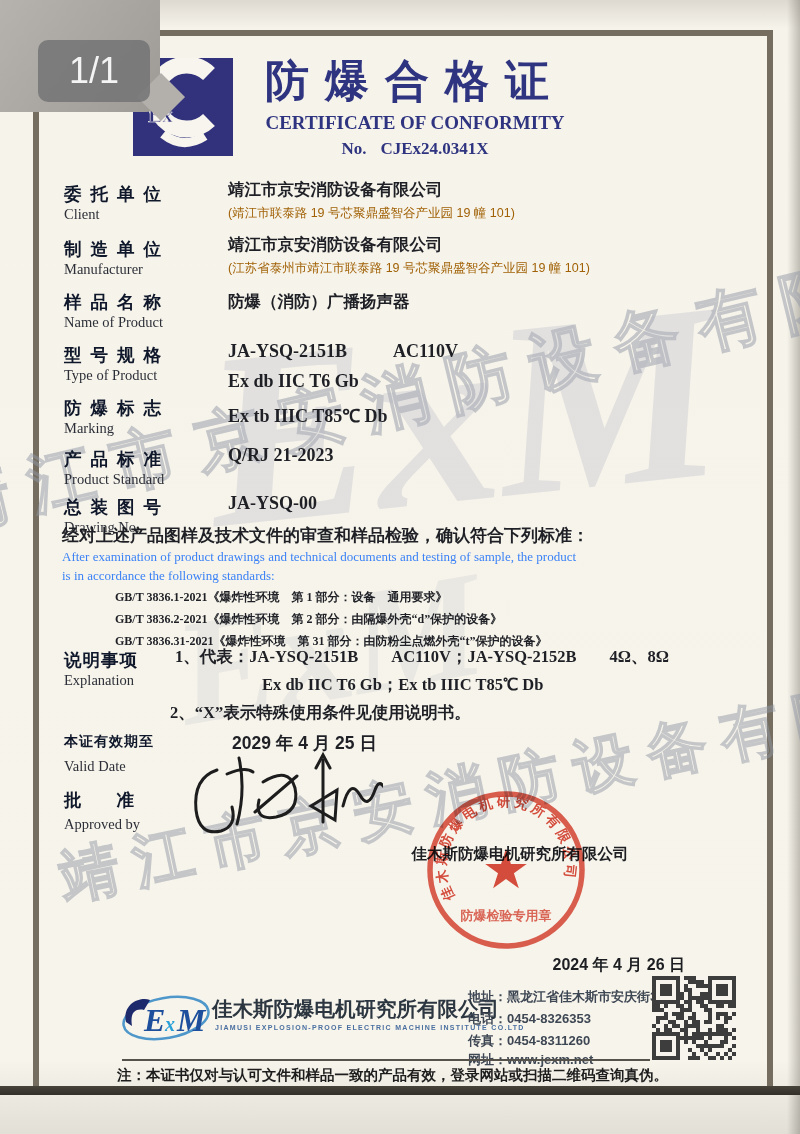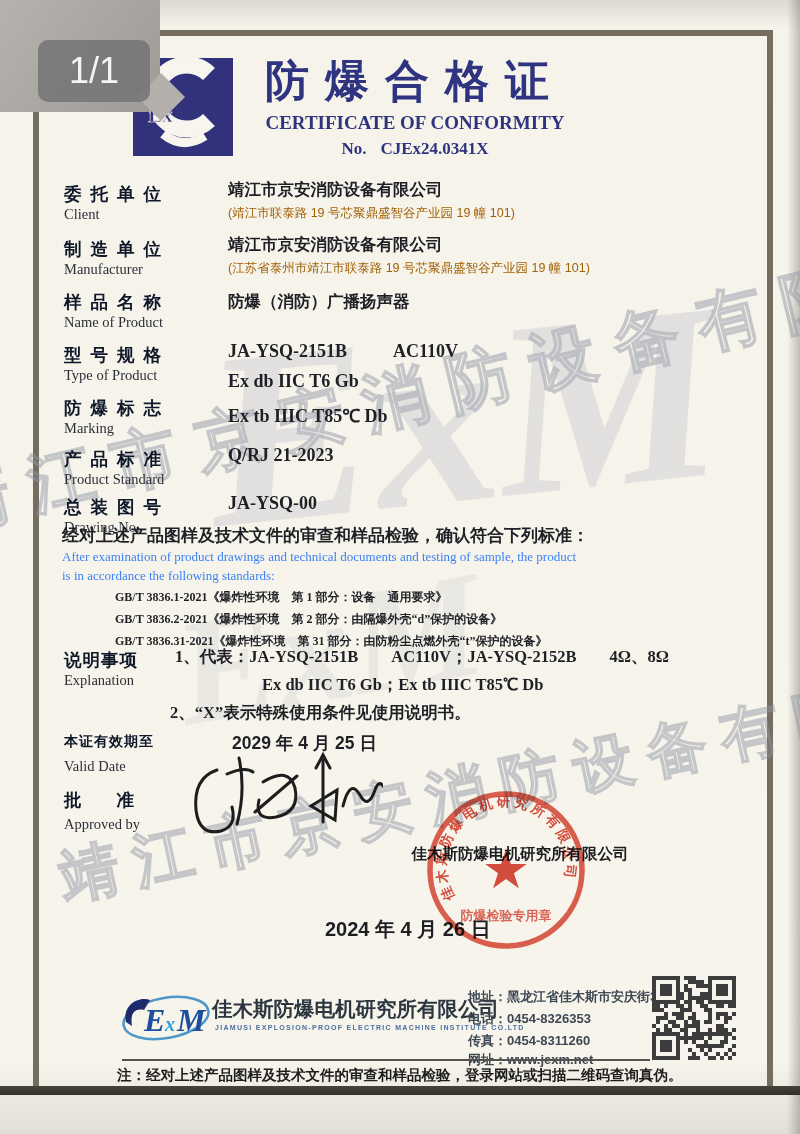--- a/index.html
+++ b/index.html
@@ -44,21 +44,21 @@
   .gap2{display:inline-block;width:46px;}
   
   .stmt-cn{left:62px;top:524px;font-weight:bold;font-size:17px;color:#1e2026;z-index:2;white-space:nowrap;}
   .stmt-en{font-family:Liberation Serif, serif;font-size:13px;color:#3b82f6;z-index:2;white-space:nowrap;}
   .std{font-weight:bold;font-size:12px;color:#1e2026;z-index:2;white-space:nowrap;font-family:"Liberation Serif","Liberation Sans",serif;}
   
   .sig{left:183px;top:750px;z-index:2;}
   
   .cert-lines{left:325px;top:843px;width:390px;text-align:center;font-weight:bold;font-size:15.5px;
     line-height:22px;color:#1c1e22;z-index:2;}
-  .cert-date{left:325px;top:916px;width:360px;text-align:left;font-weight:bold;font-size:20px;color:#1c1e22;z-index:2;}
+  .cert-date{left:325px;top:955px;width:360px;text-align:right;font-weight:bold;font-size:16px;color:#1c1e22;z-index:2;}
   .stamp{left:420px;top:784px;z-index:3;mix-blend-mode:multiply;opacity:.92;}
   
   .org-cn{left:212px;top:995px;font-weight:bold;font-size:20.5px;color:#2c3640;z-index:2;white-space:nowrap;}
   .org-en{left:215px;top:1024px;font-weight:bold;font-size:7px;letter-spacing:1.3px;color:#4a6fa0;z-index:2;white-space:nowrap;}
   .contact{position:absolute;left:468px;font-weight:bold;font-size:13px;color:#3e4754;z-index:2;white-space:nowrap;}
   .divider{left:122px;top:1059px;width:528px;height:2px;background:#55524c;z-index:2;}
   .foot-note{left:117px;top:1066px;font-weight:bold;font-size:14.5px;color:#1d1d1d;z-index:2;white-space:nowrap;}
   .qr{left:652px;top:976px;z-index:2;}
 </style>
 </head>
@@ -443,14 +443,14 @@
       <rect x="24" y="80" width="4" height="4" fill="#3d3d3d"></rect>
       <rect x="36" y="80" width="4" height="4" fill="#3d3d3d"></rect>
       <rect x="40" y="80" width="4" height="4" fill="#3d3d3d"></rect>
       <rect x="44" y="80" width="4" height="4" fill="#3d3d3d"></rect>
       <rect x="56" y="80" width="4" height="4" fill="#3d3d3d"></rect>
       <rect x="60" y="80" width="4" height="4" fill="#3d3d3d"></rect>
       <rect x="68" y="80" width="4" height="4" fill="#3d3d3d"></rect>
       <rect x="76" y="80" width="4" height="4" fill="#3d3d3d"></rect>
     </svg></div>
 <div class="abs divider"></div>
-<div class="abs foot-note">注：经对上述产品图样及技术文件的审查和样品检验，登录网站或扫描二维码查询真伪。</div>
+<div class="abs foot-note">注：本证书仅对与认可文件和样品一致的产品有效，登录网站或扫描二维码查询真伪。</div>
 <div class="abs bottom-strip"></div>
 
 </body></html>

